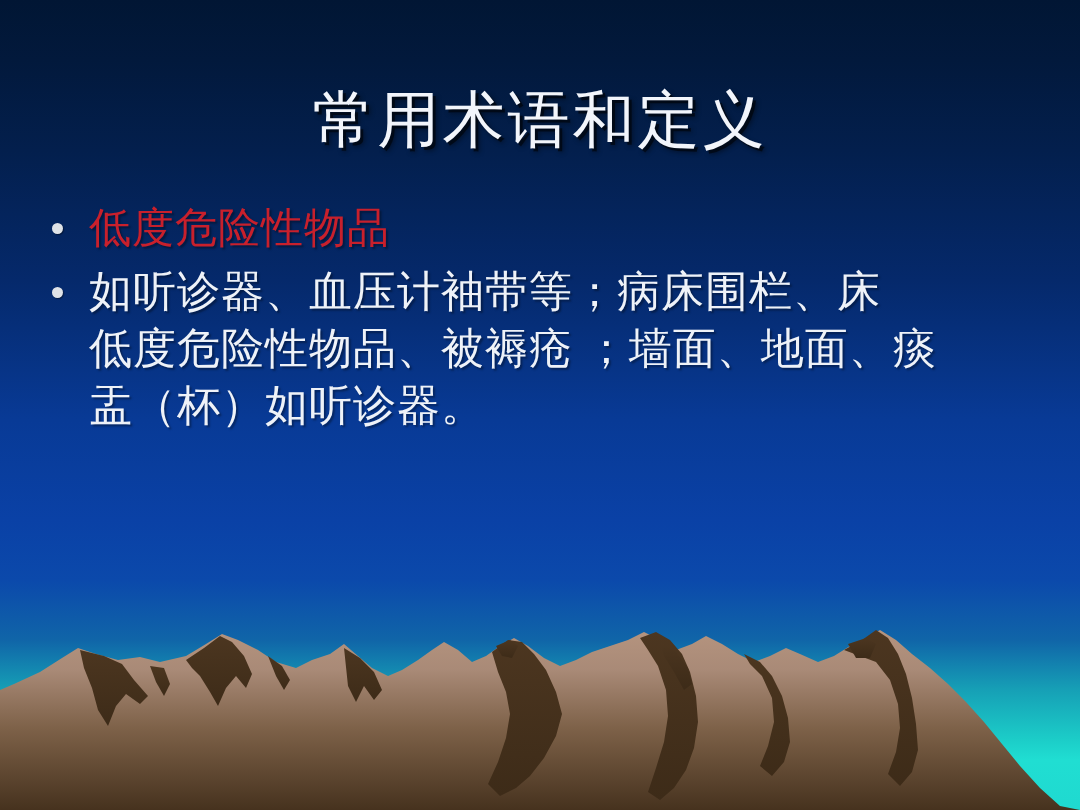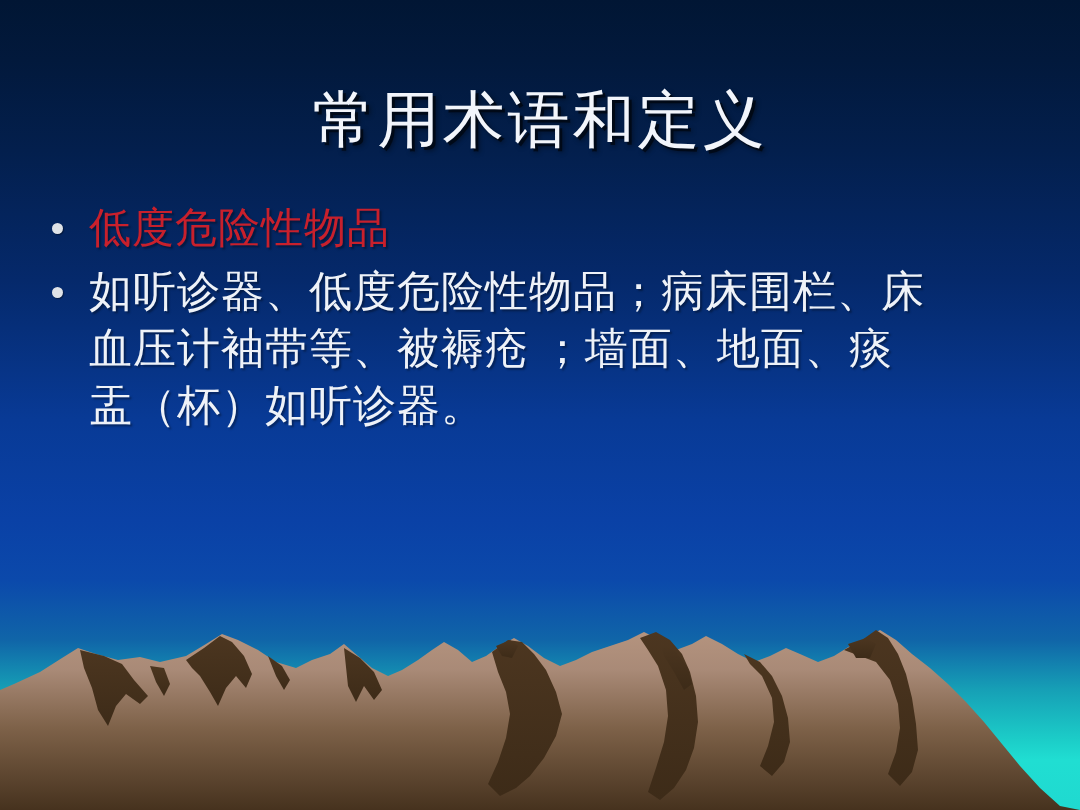--- a/index.html
+++ b/index.html
@@ -176,20 +176,20 @@
     <div class="bullet-row first">
       <span class="bullet-marker"></span>
       <div class="bullet-text accent-red">
         <span class="line">低度危险性物品</span>
       </div>
     </div>
 
     <div class="bullet-row second">
       <span class="bullet-marker"></span>
       <div class="bullet-text">
-        <span class="line">如听诊器、低度危险性物品；病床围栏、床</span>
-        <span class="line">血压计袖带等、被褥疮 ；墙面、地面、痰</span>
+        <span class="line">如听诊器、血压计袖带等；病床围栏、床</span>
+        <span class="line">低度危险性物品、被褥疮 ；墙面、地面、痰</span>
         <span class="line">盂（杯）如听诊器。</span>
       </div>
     </div>
 
   </div>
 </div>
 
 </body></html>

